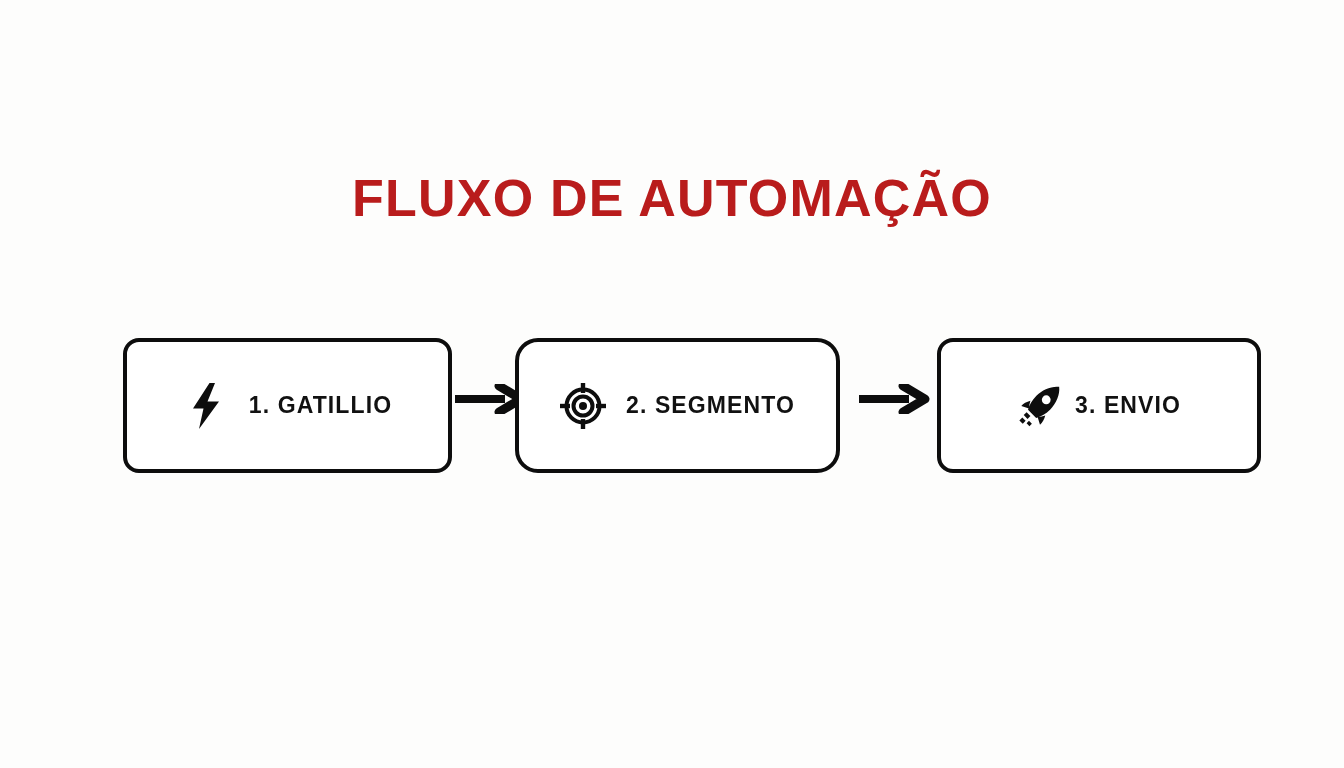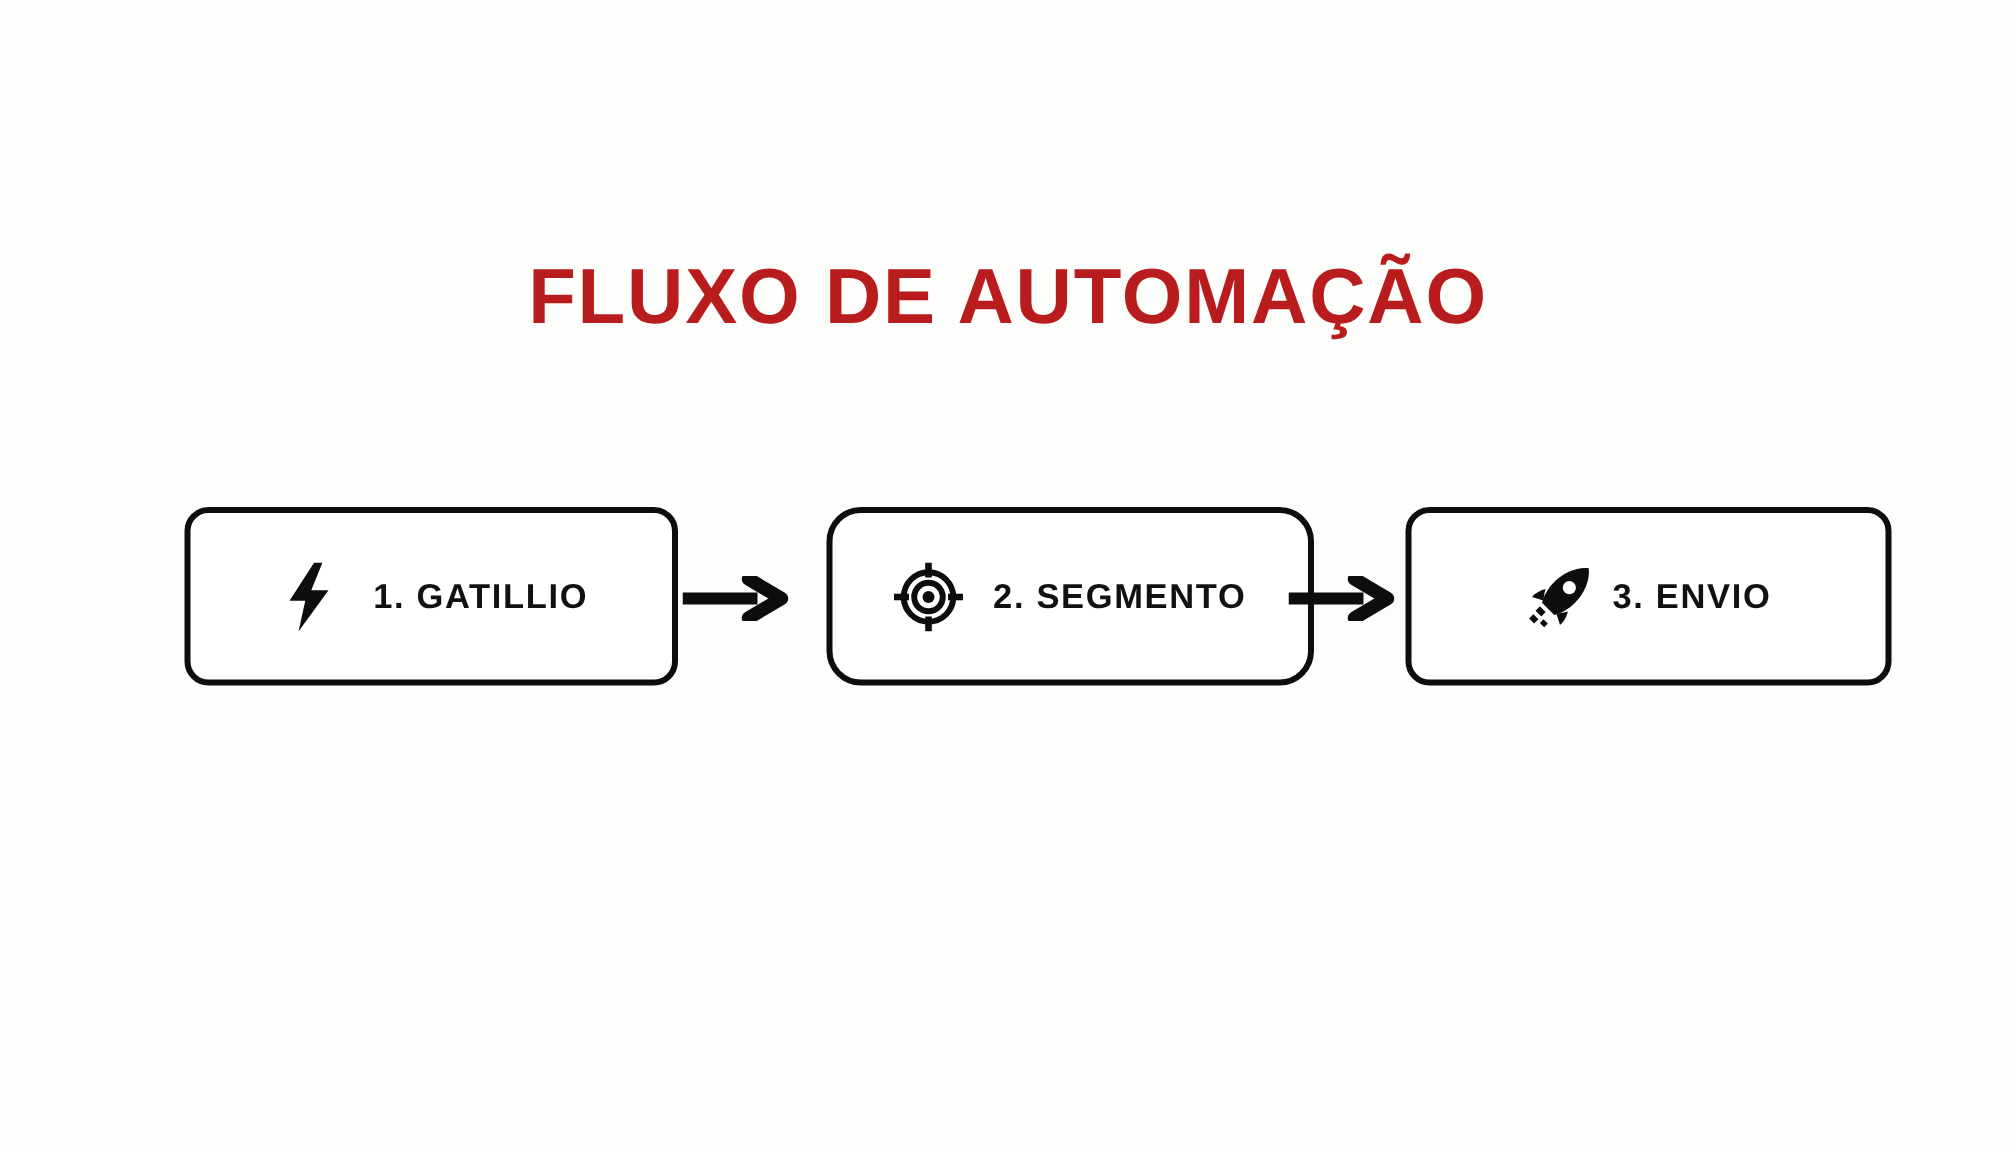--- a/index.html
+++ b/index.html
@@ -43,34 +43,34 @@
     position: absolute;
     left: 123px;
     top: 338px;
     width: 1138px;
     height: 121px;
   }
 
   .step-box {
     position: absolute;
     top: 0;
-    height: 119px;
+    height: 135px;
     box-sizing: border-box;
     border: 4px solid #0d0d0d;
     border-radius: 16px;
     background: #ffffff;
     display: flex;
     flex-direction: row;
     align-items: center;
     justify-content: center;
     gap: 20px;
   }
 
   .step-box.b1 { left: 0px;   width: 329px; }
-  .step-box.b2 { left: 428px; width: 325px; border-radius: 23px; }
+  .step-box.b2 { left: 392px; width: 325px; border-radius: 23px; }
   .step-box.b3 { left: 814px; width: 324px; gap: 12px; }
 
   .step-icon {
     flex: 0 0 auto;
     width: 46px;
     height: 46px;
     display: flex;
     align-items: center;
     justify-content: center;
     color: #0d0d0d;

